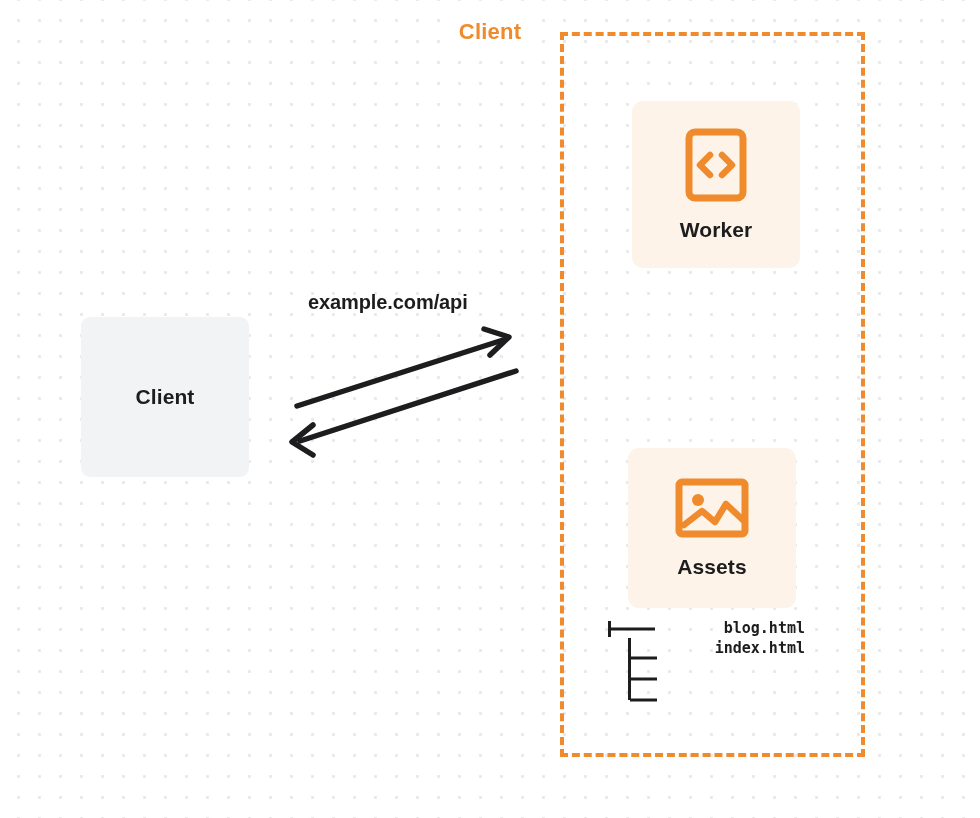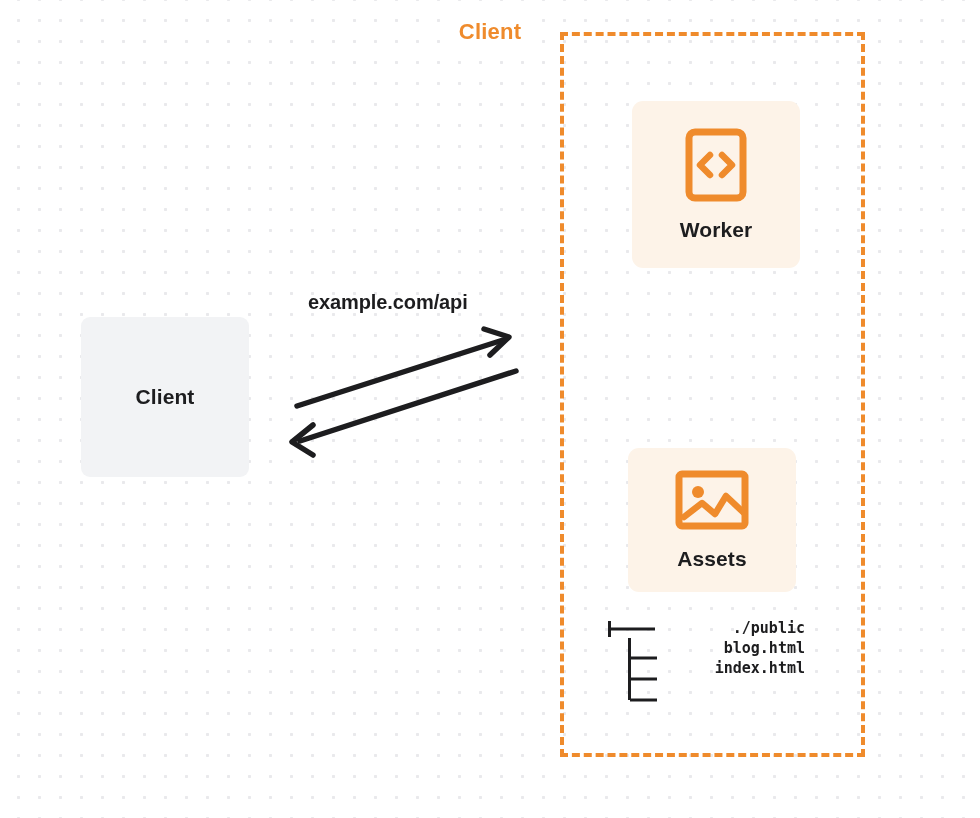--- a/index.html
+++ b/index.html
@@ -82,21 +82,21 @@
   #worker-card {
     left: 632px;
     top: 101px;
     width: 168px;
     height: 167px;
   }
   #assets-card {
     left: 628px;
     top: 448px;
     width: 168px;
-    height: 144px;
+    height: 160px;
   }
   .card-icon {
     display: block;
     margin-bottom: 12px;
   }
   .card-label {
     font-size: 21px;
     font-weight: bold;
     color: #1d1d1f;
     letter-spacing: 0.1px;
@@ -201,18 +201,17 @@
     <line x1="2" y1="11" x2="48" y2="11" stroke="#1d1d1f" stroke-width="3"></line>
 
     <line x1="22.5" y1="20" x2="22.5" y2="82" stroke="#1d1d1f" stroke-width="3"></line>
 
     <line x1="23" y1="40" x2="50" y2="40" stroke="#1d1d1f" stroke-width="3"></line>
     <line x1="23" y1="61" x2="50" y2="61" stroke="#1d1d1f" stroke-width="3"></line>
     <line x1="23" y1="82" x2="50" y2="82" stroke="#1d1d1f" stroke-width="3"></line>
   </svg>
 
   <div id="file-tree">
-    <span class="tree-row">./public</span>
     <span class="tree-row">blog.html</span>
     <span class="tree-row">index.html</span>
   </div>
 
 </div>
 
 </body></html>

